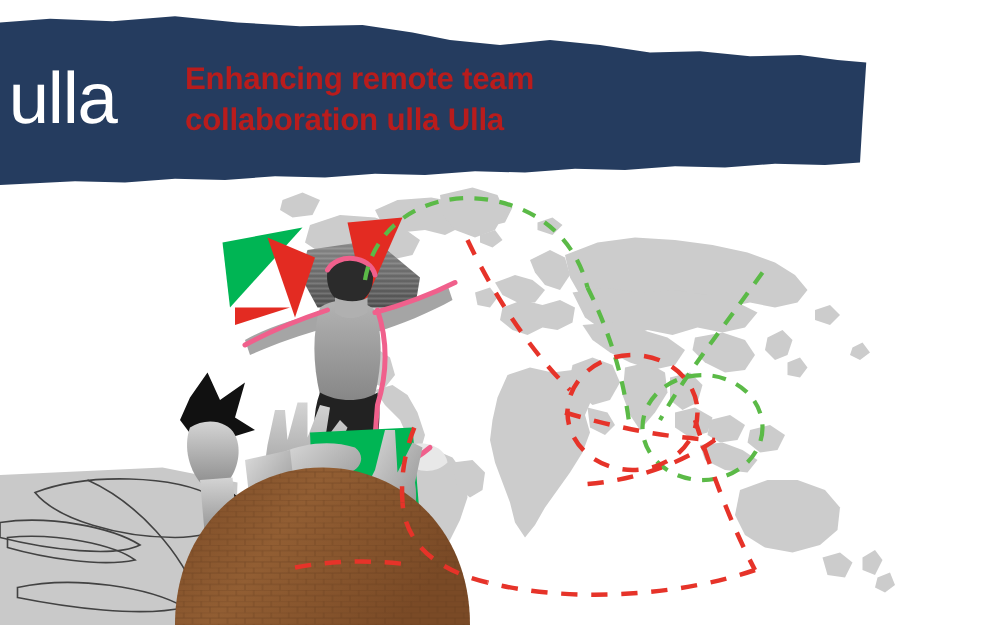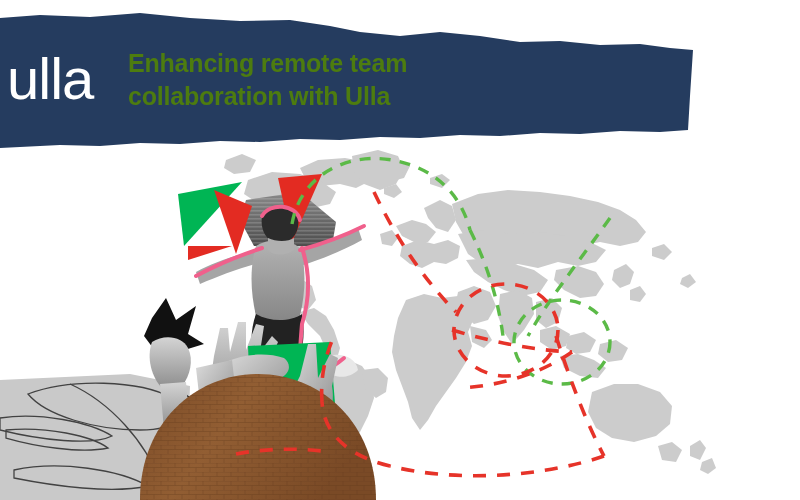--- a/index.html
+++ b/index.html
@@ -39,27 +39,27 @@
     left: 7px; top: 50px;
     font-size: 58px;
     line-height: 58px;
     font-weight: 400;
     letter-spacing: -1px;
     color: #ffffff;
     pointer-events: auto;
   }
   #headline {
     position: absolute;
-    left: 128px; top: 47px;
+    left: 148px; top: 47px;
     width: 420px;
     font-size: 25px;
     line-height: 33px;
     font-weight: 700;
     letter-spacing: -0.2px;
-    color: #4d7c0f;
+    color: #b91c1c;
     pointer-events: auto;
   }
   #headline .ln { display: block; }
 
   
   #collage {
     position: absolute;
     left: 0; top: 130px;
     width: 800px; height: 370px;
     z-index: 5;
@@ -291,18 +291,18 @@
                L400 36 L440 32 L480 36 L520 42 L560 41 L600 45 L640 44 L670 48 L693 50
                L690 96 L688 130
                L660 132 L620 131 L580 134 L540 133 L500 136 L460 135 L420 138
                L380 137 L340 140 L300 139 L260 142 L220 141 L180 144 L140 143
                L100 146 L60 145 L20 147 L0 148 Z" fill="#253C5F"></path>
     </svg>
     <div id="banner-content">
       <div id="logo">ulla</div>
       <div id="headline">
         <span class="ln">Enhancing remote team</span>
-        <span class="ln">collaboration with Ulla</span>
+        <span class="ln">collaboration ulla Ulla</span>
       </div>
     </div>
   </div>
 
 </div>
 
 </body></html>

